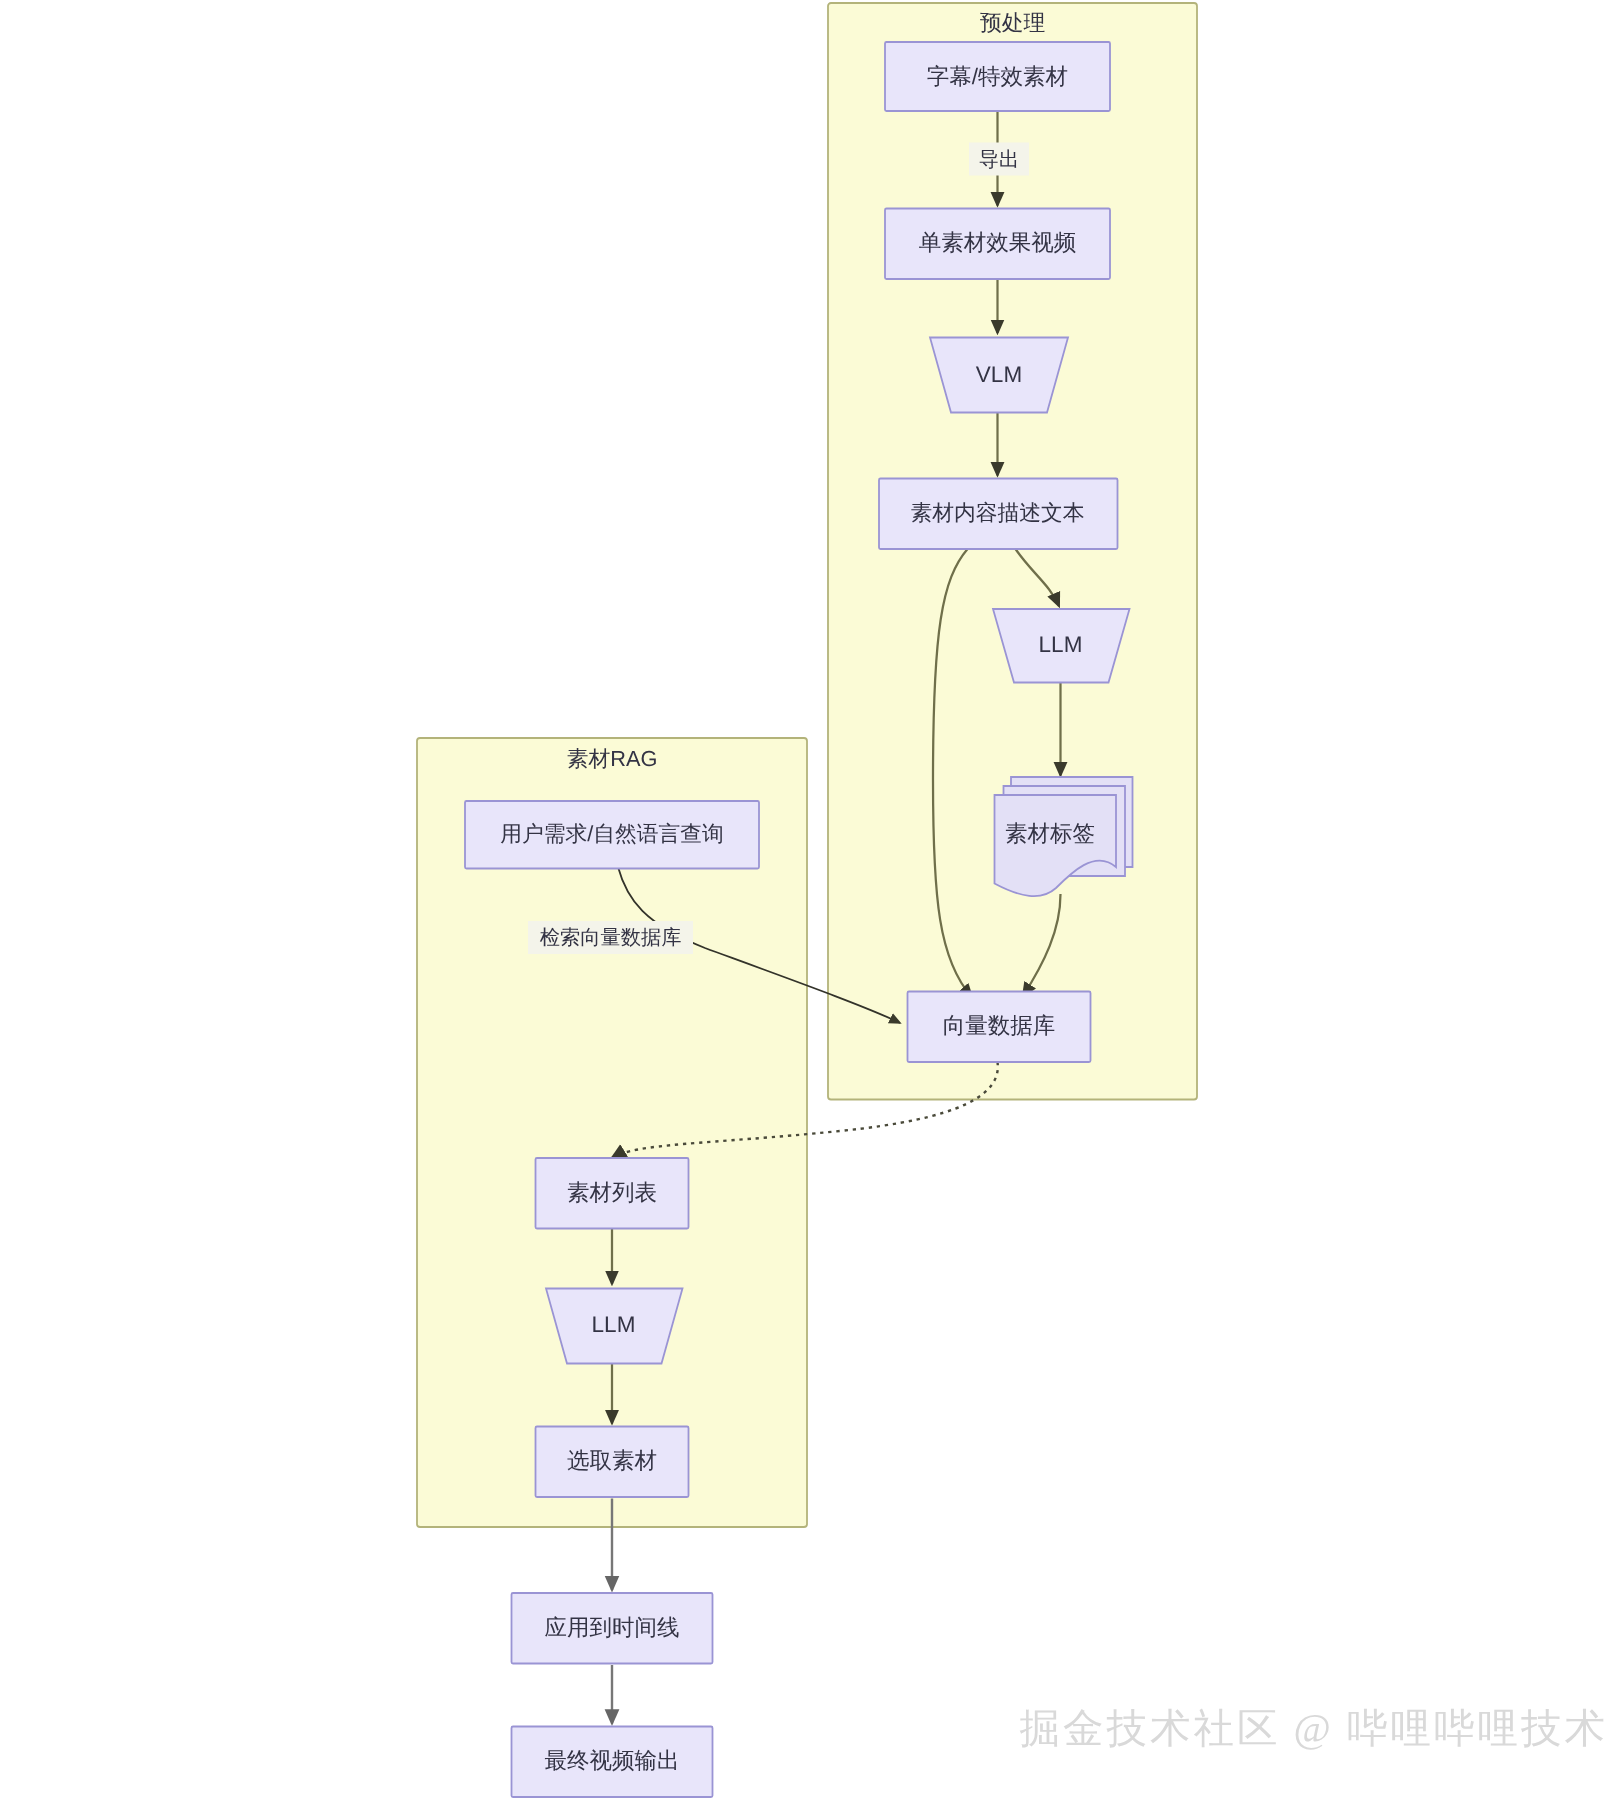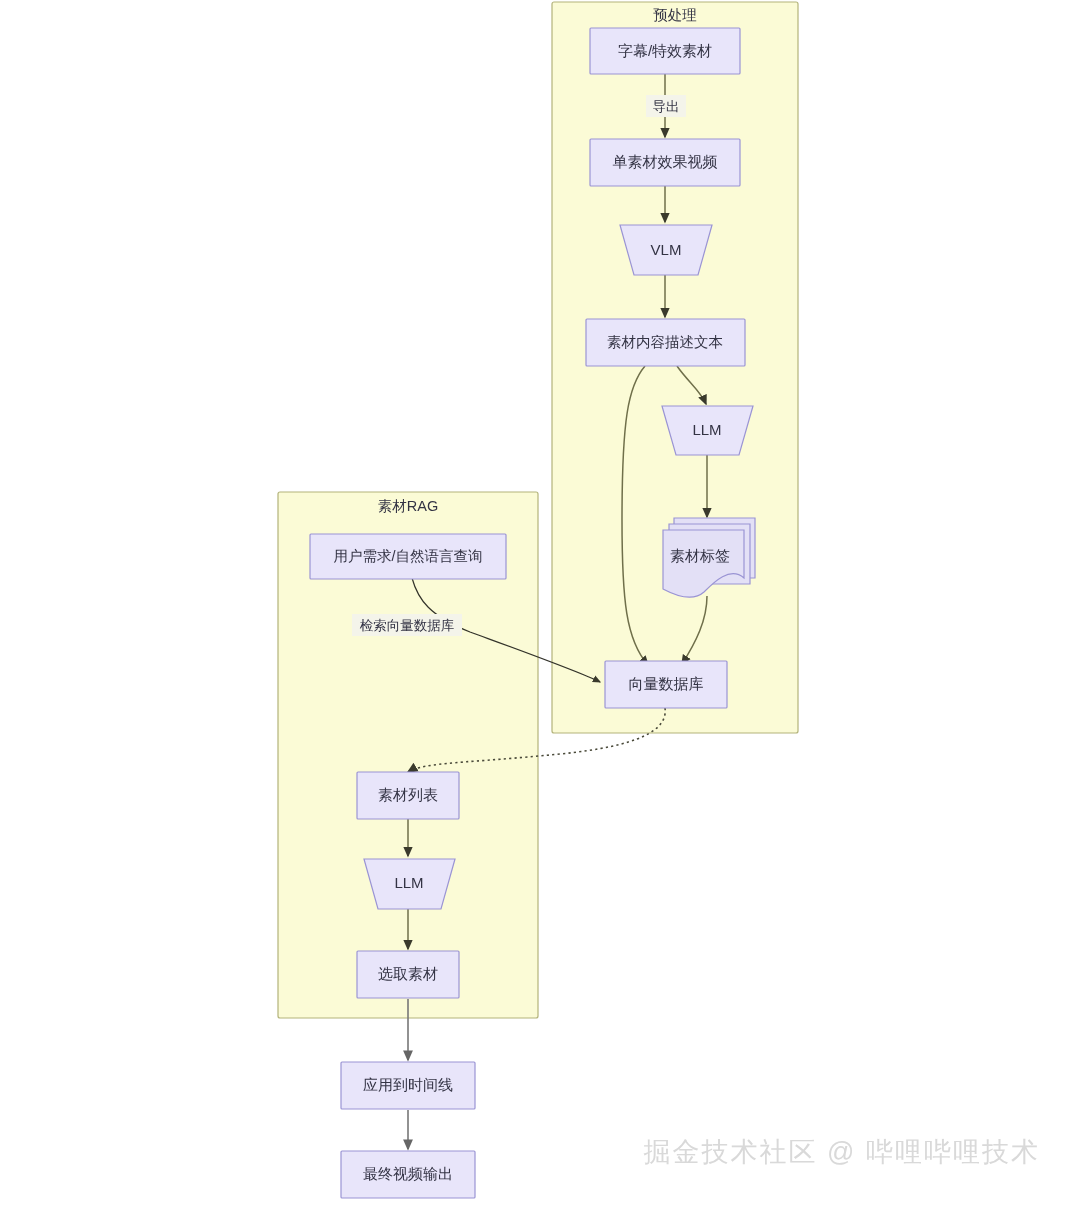--- a/index.html
+++ b/index.html
@@ -79,27 +79,27 @@
   }
   .edge-label {
     font-size: 13.5px;
     fill: #333344;
     text-anchor: middle;
     dominant-baseline: middle;
     font-family: "Liberation Sans", "DejaVu Sans", sans-serif;
   }
   .watermark {
     position: absolute;
-    right: 40px;
+    right: 8px;
     bottom: 36px;
     font-size: 27px;
     color: #d9d9d9;
     letter-spacing: 2px;
     white-space: nowrap;
-    font-family: Liberation Sans, sans-serif;
+    font-family: Liberation Serif, serif;
     user-select: none;
   }
 </style>
 </head>
 <body>
 
 <svg id="canvas" viewBox="0 0 1080 1206">
   <defs>
     <marker id="arrow" viewBox="0 0 10 10" refX="8.5" refY="5" markerWidth="7" markerHeight="7" orient="auto-start-reverse">
       <path d="M 0 0.6 L 10 5 L 0 9.4 z" fill="#3a3a2c"></path>

